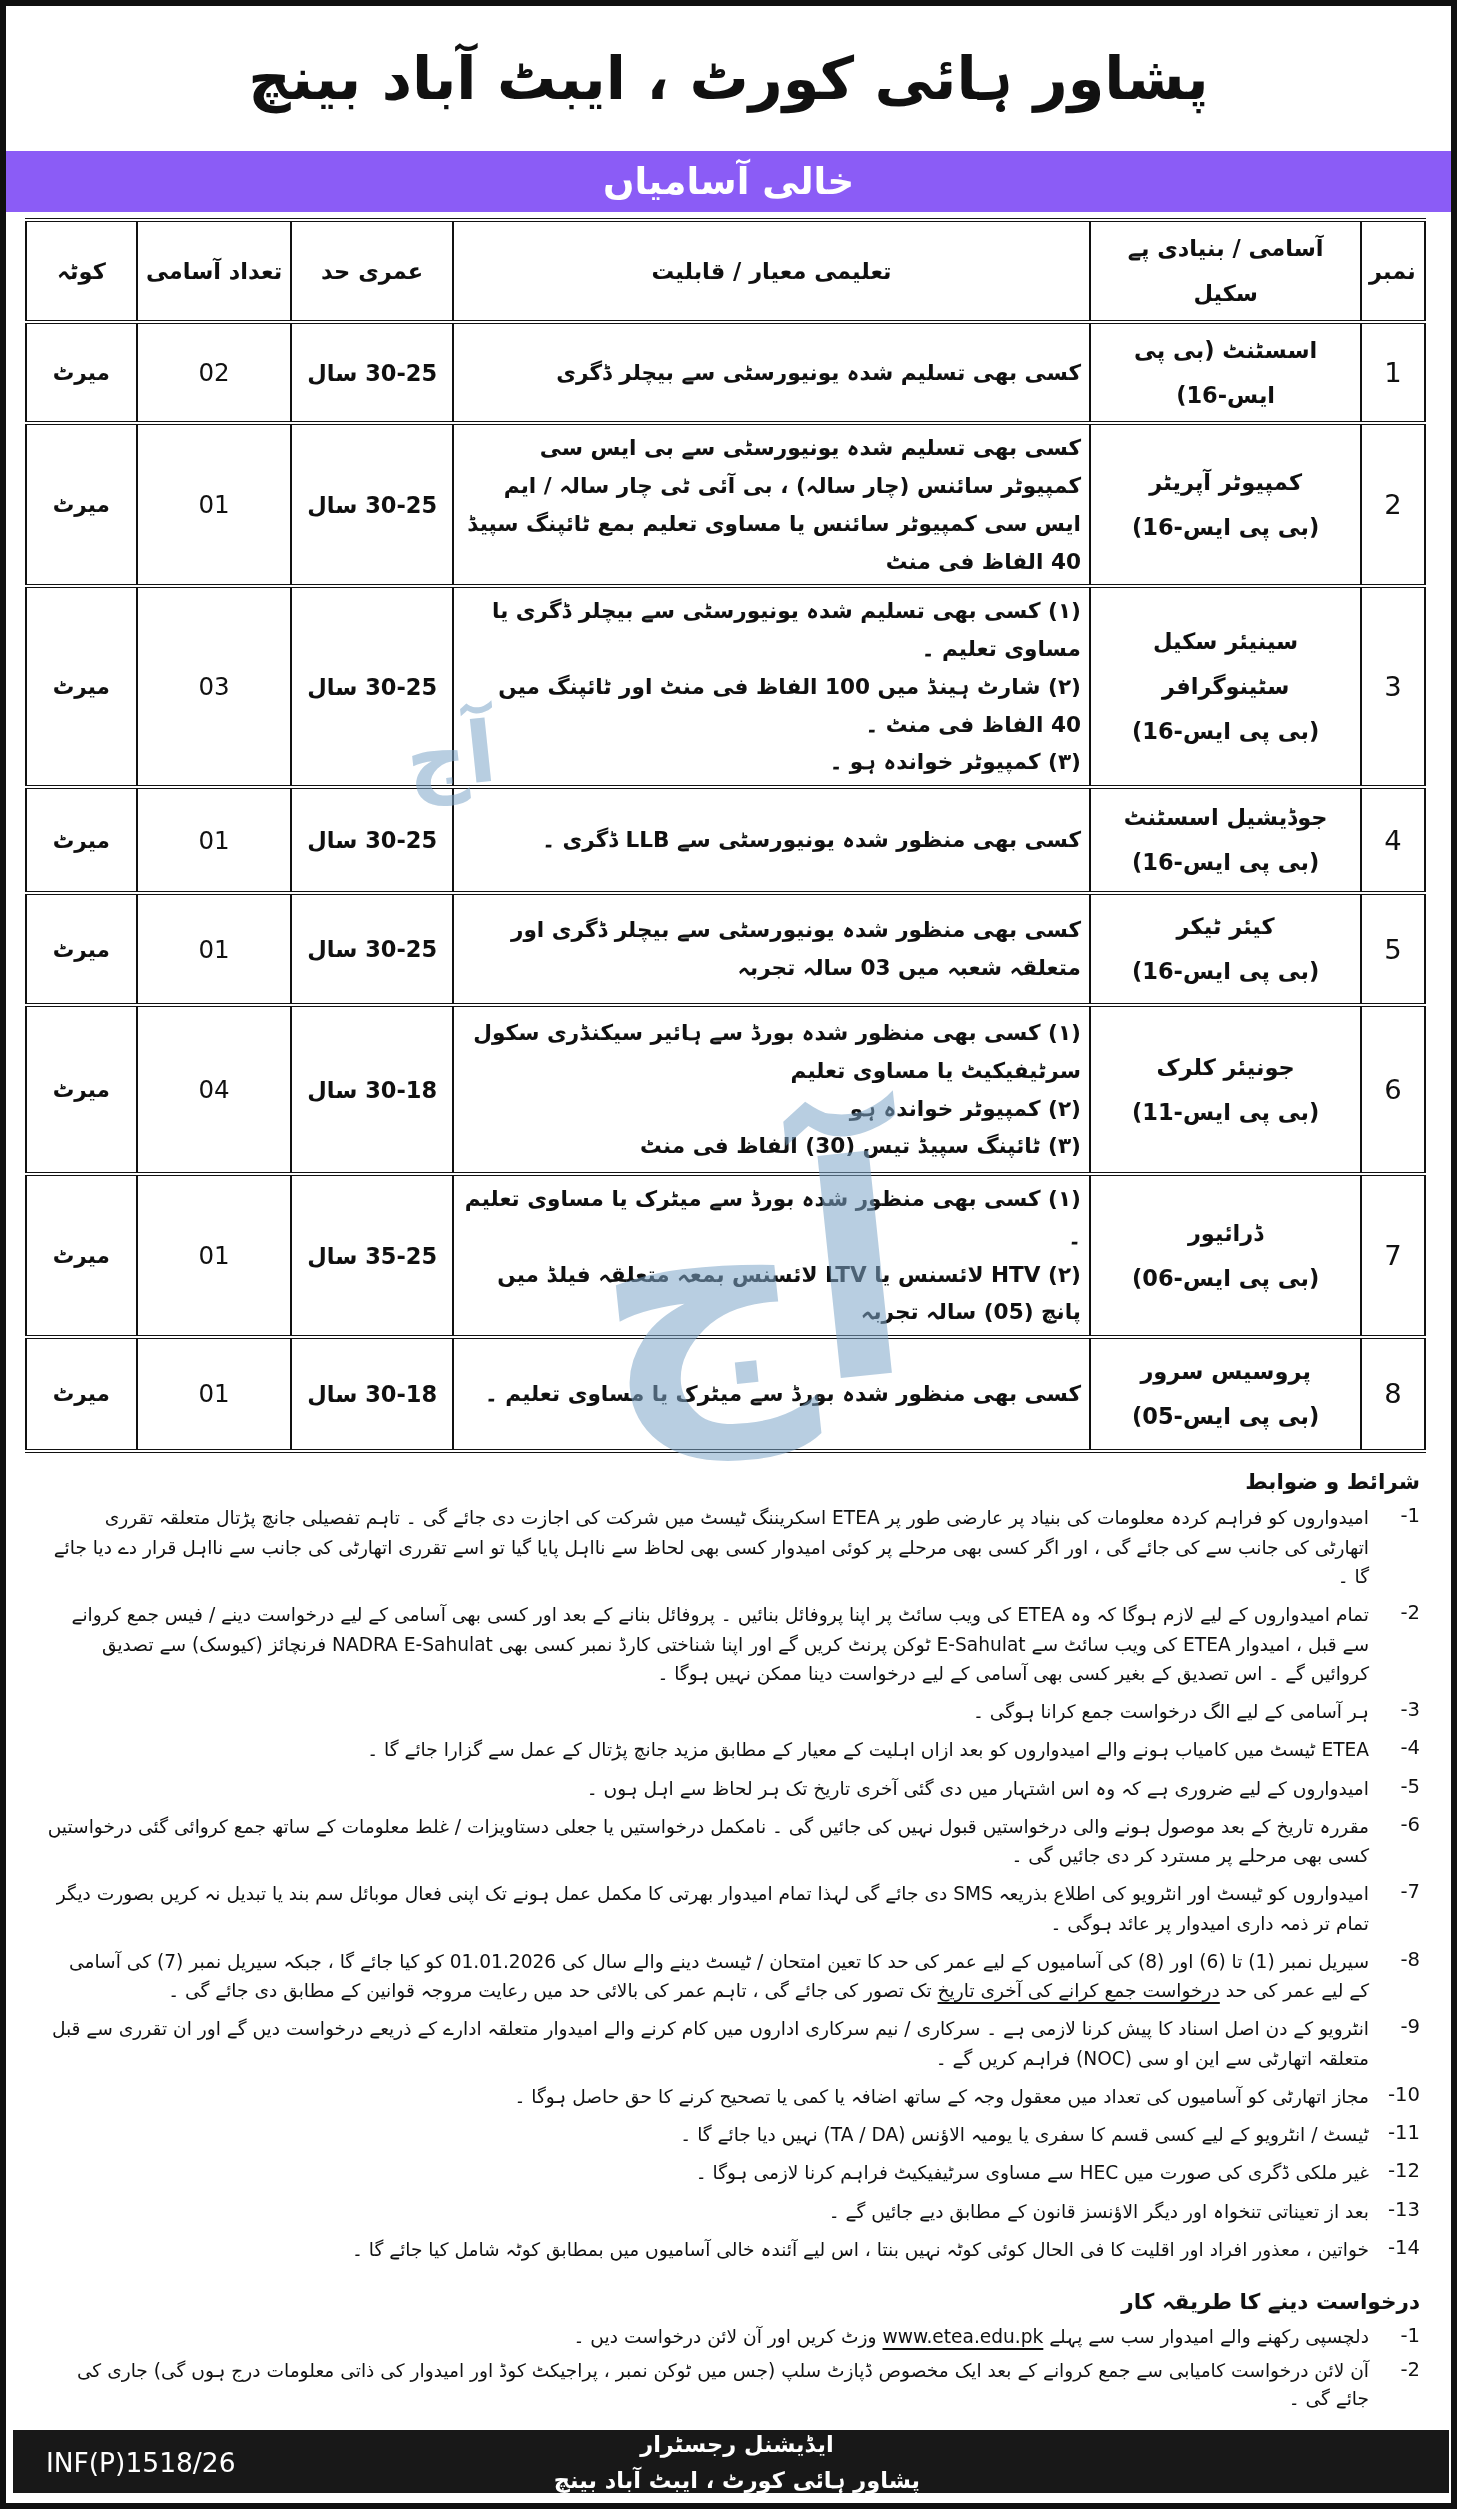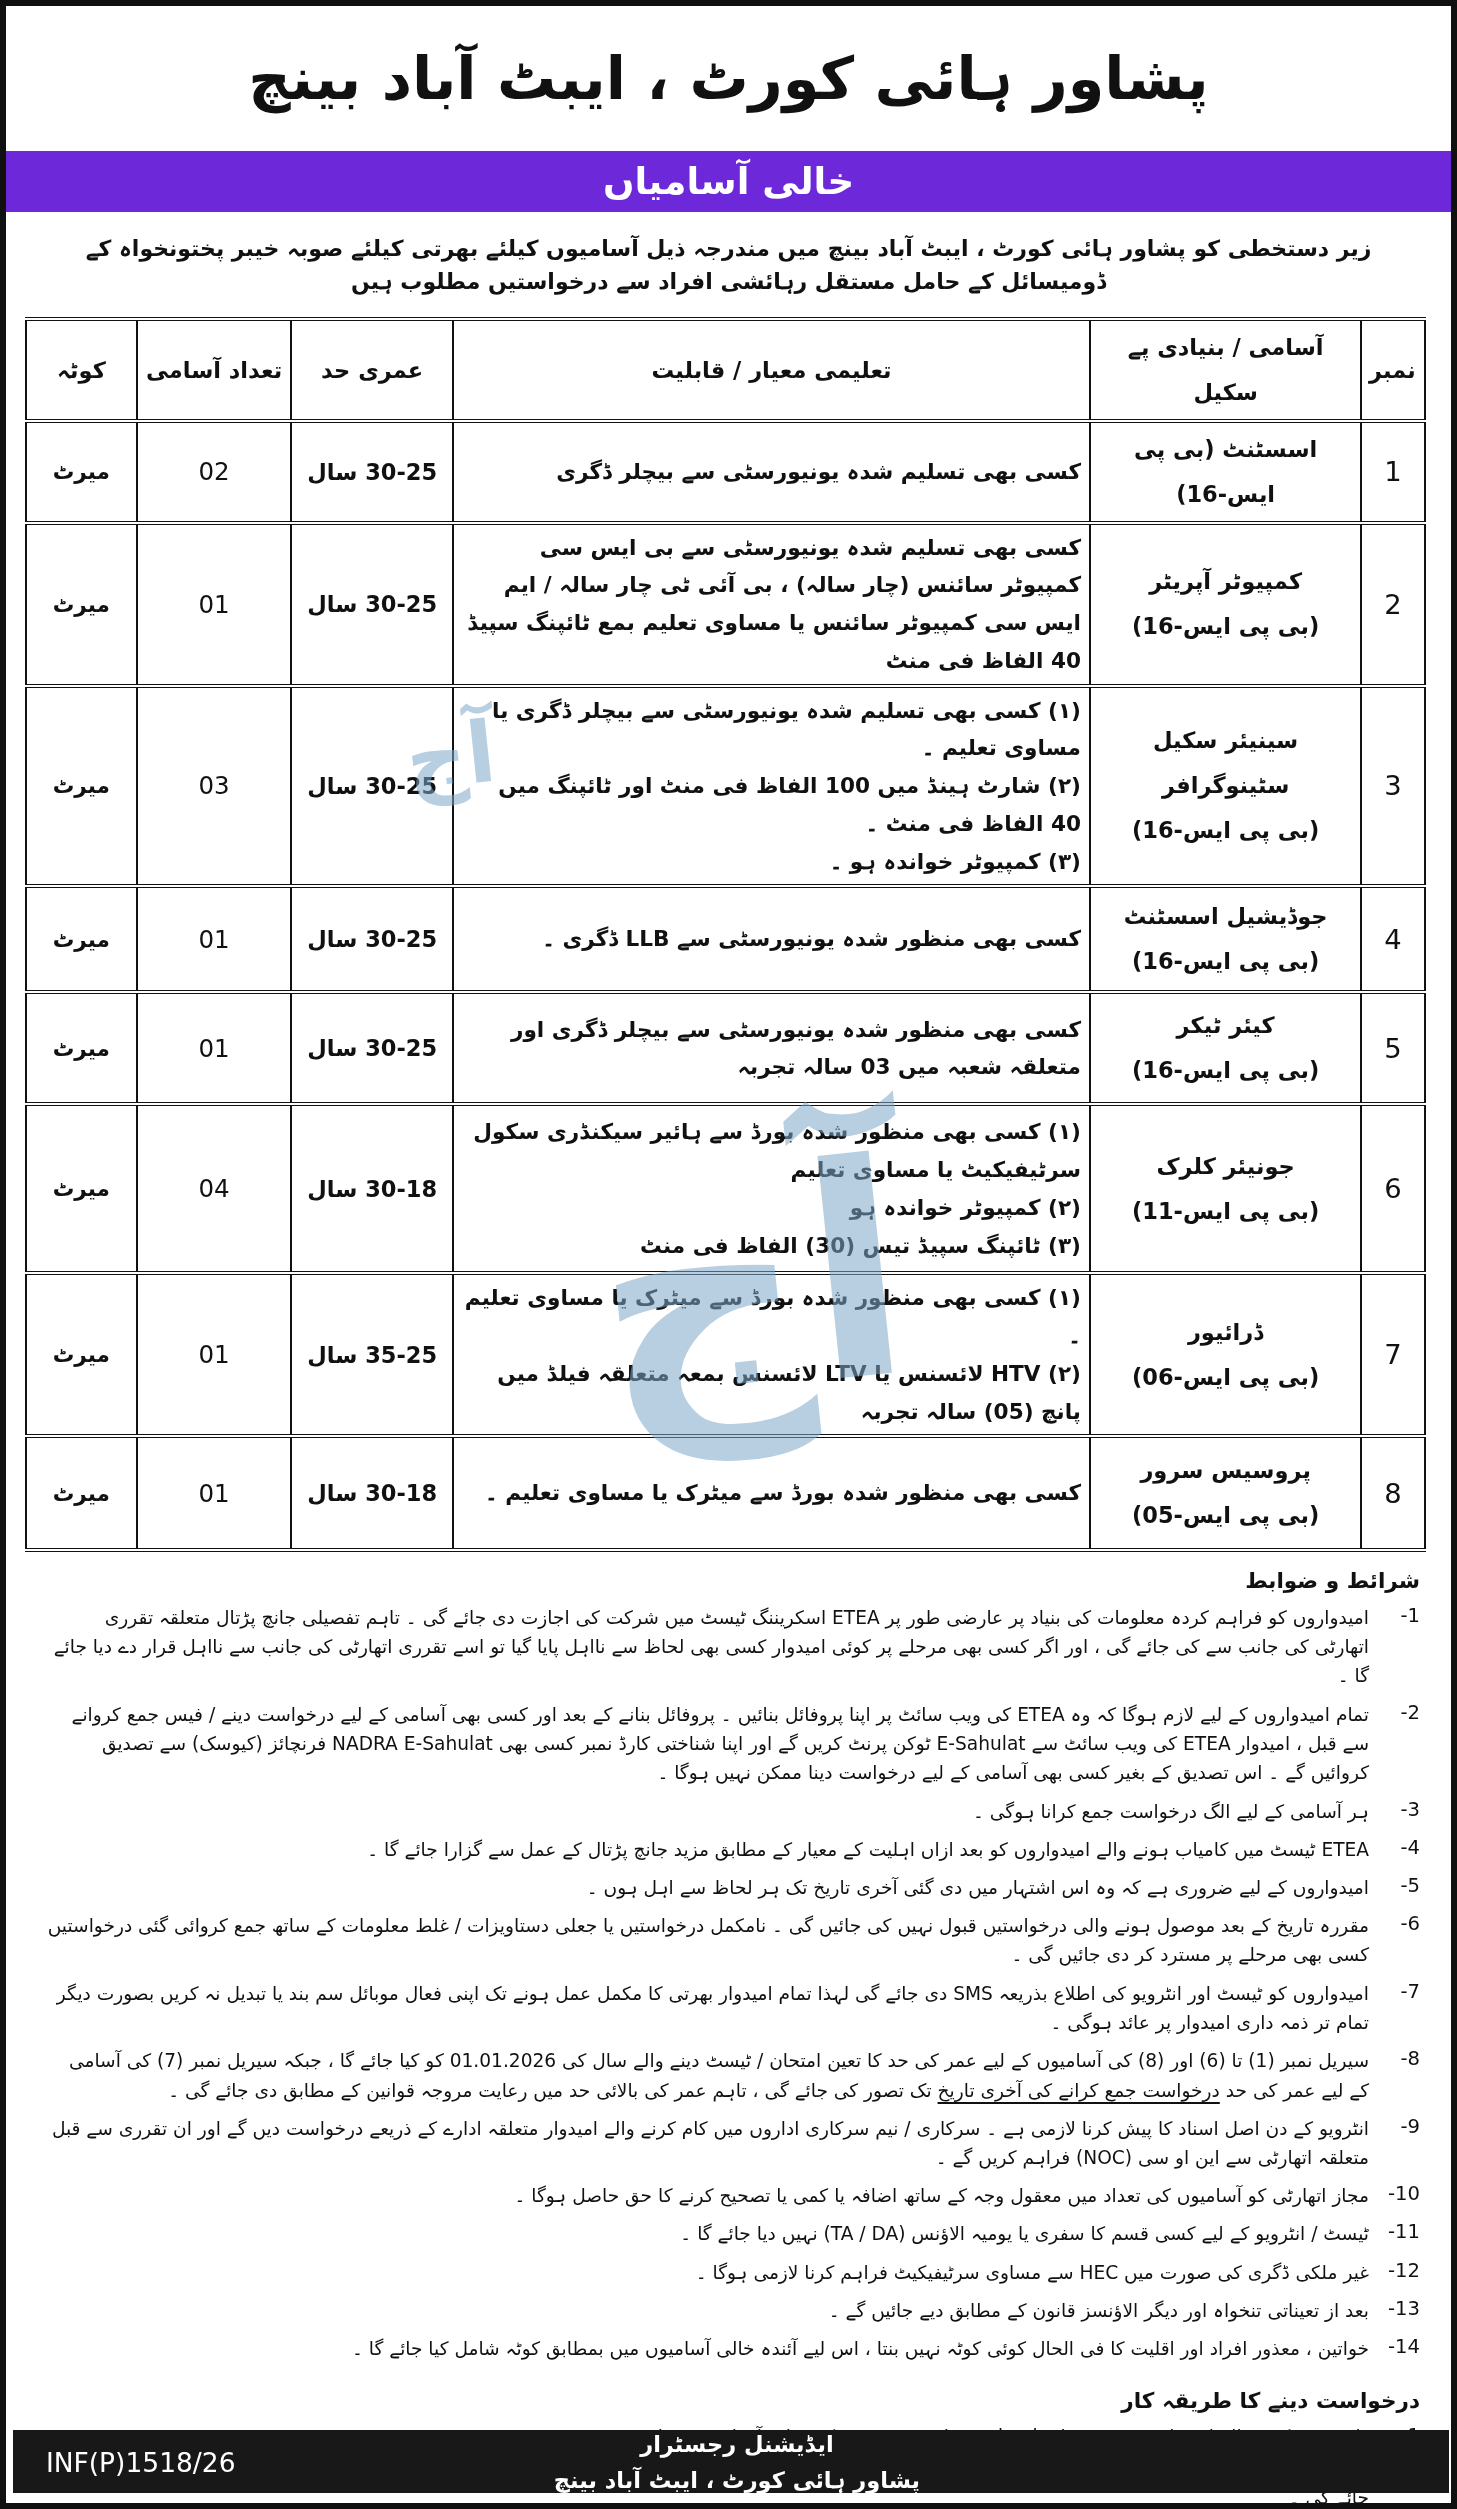--- a/index.html
+++ b/index.html
@@ -9,21 +9,21 @@
     -webkit-font-smoothing:antialiased;
   }
   .frame{
     position:absolute;inset:0;background:#ffffff;
     border:6.9px solid #101010;box-sizing:border-box;overflow:hidden;
   }
   
   .title-block{height:145px;display:flex;align-items:center;justify-content:center;}
   .title-block .t{font-size:59px;font-weight:bold;letter-spacing:0;}
   .banner{
-    height:61px;background:#6d28d9;color:#fff;display:flex;align-items:center;justify-content:center;
+    height:61px;background:#8b5cf6;color:#fff;display:flex;align-items:center;justify-content:center;
   }
   .banner .t{font-size:37px;font-weight:bold;}
   
   .intro{
     padding:19.6px 25.5px 13.7px 25.5px;font-size:22px;line-height:1.5;text-align:center;font-weight:bold;
   }
   
   table.vac{
     border-collapse:collapse;margin:5.9px 25.5px 0 25.5px;width:1401px;table-layout:fixed;
     border:2.9px solid #111;
@@ -68,21 +68,20 @@
 <div class="frame">
 
   <div class="title-block">
     <div class="t">پشاور ہائی کورٹ ، ایبٹ آباد بینچ</div>
   </div>
 
   <div class="banner">
     <div class="t">خالی آسامیاں</div>
   </div>
 
-  <div class="intro">زیر دستخطی کو پشاور ہائی کورٹ ، ایبٹ آباد بینچ میں مندرجہ ذیل آسامیوں کیلئے بھرتی کیلئے صوبہ خیبر پختونخواہ کے ڈومیسائل کے حامل مستقل رہائشی افراد سے درخواستیں مطلوب ہیں</div>
 
   <table class="vac">
     <thead>
       <tr>
         <th class="c-serial">نمبر</th>
         <th class="c-post">آسامی / بنیادی پے سکیل</th>
         <th class="c-qual">تعلیمی معیار / قابلیت</th>
         <th class="c-age">عمری حد</th>
         <th class="c-count">تعداد آسامی</th>
         <th class="c-quota">کوٹہ</th>

